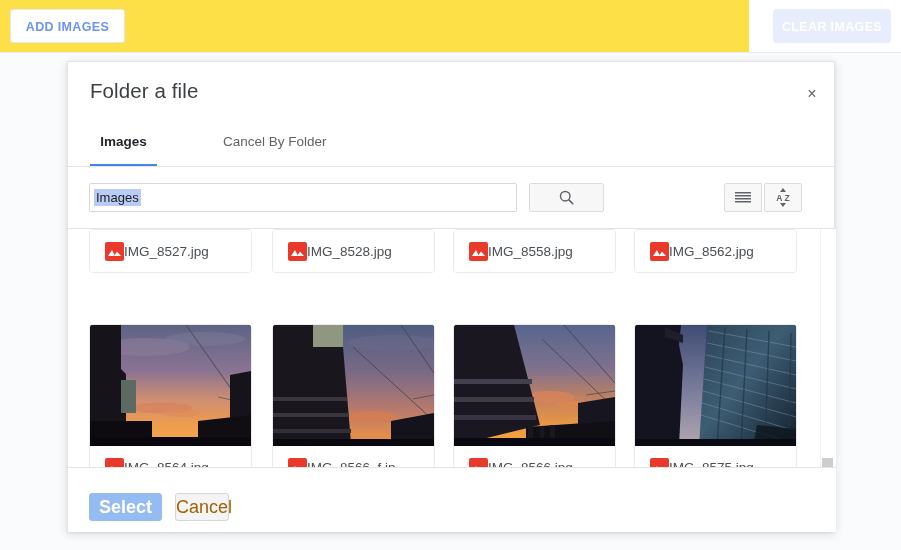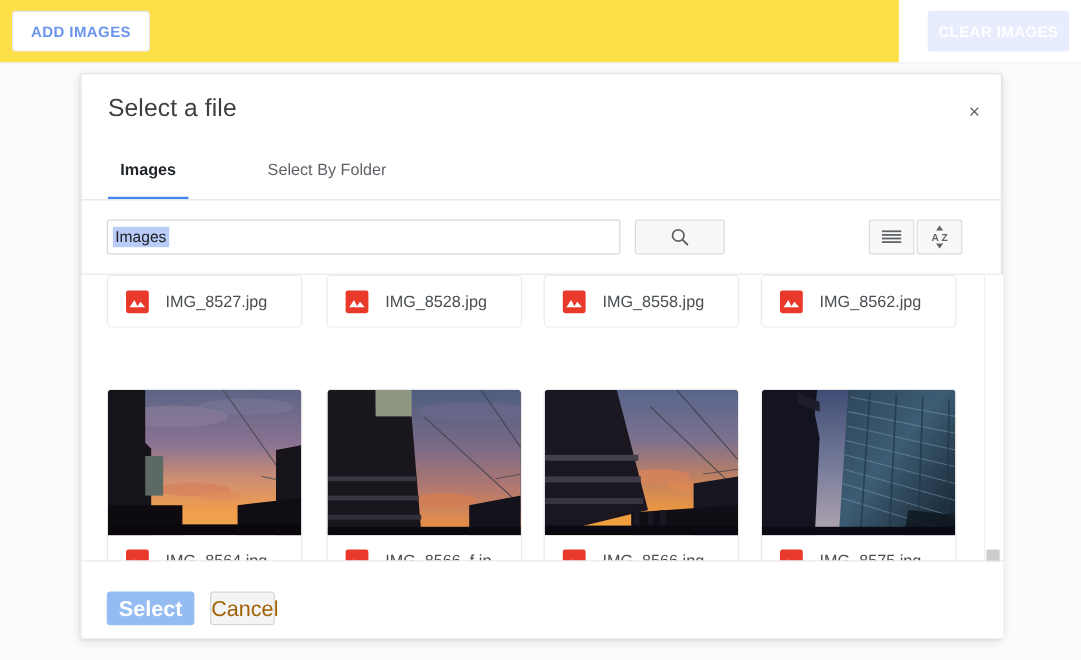--- a/index.html
+++ b/index.html
@@ -248,21 +248,20 @@
   }
   .file-icon {
     width: 19px; height: 19px;
     border-radius: 2px;
     background: #e8392b;
     flex: none;
     position: relative;
   }
   .file-icon svg { position: absolute; left: 2px; top: 4px; }
   .file-name {
-    margin-left: 14px;
     font-size: 13.5px;
     color: #4a4f53;
     white-space: nowrap;
     overflow: hidden;
   }
 
   
   #scroll-track {
     position: absolute;
     left: 752px; top: 167px;
@@ -325,31 +324,31 @@
 
   <div id="app-toolbar">
     <button class="tbtn" id="btn-add-images">ADD IMAGES</button>
     <button class="tbtn" id="btn-crop-images">CLEAR IMAGES</button>
   </div>
   <div id="app-toolbar-divider"></div>
   <div id="app-body"></div>
 
   <div id="modal">
 
-    <div id="modal-title">Select a file</div>
+    <div id="modal-title">Folder a file</div>
 
     <button id="modal-close">×</button>
 
     <div id="modal-tabs">
       <div class="tab active" id="tab-images">
         <span>Images</span>
         <span class="tab-underline"></span>
       </div>
       <div class="tab" id="tab-folder">
-        <span>Select By Folder</span>
+        <span>Cancel By Folder</span>
       </div>
     </div>
     <div id="tabs-divider"></div>
 
     <div id="search-row">
       <input id="search-input" type="text" value="Images" style="">
       <span id="search-input-sel">Images</span>
 
       <button id="search-button">
         <svg width="17" height="17" viewBox="0 0 20 20">

